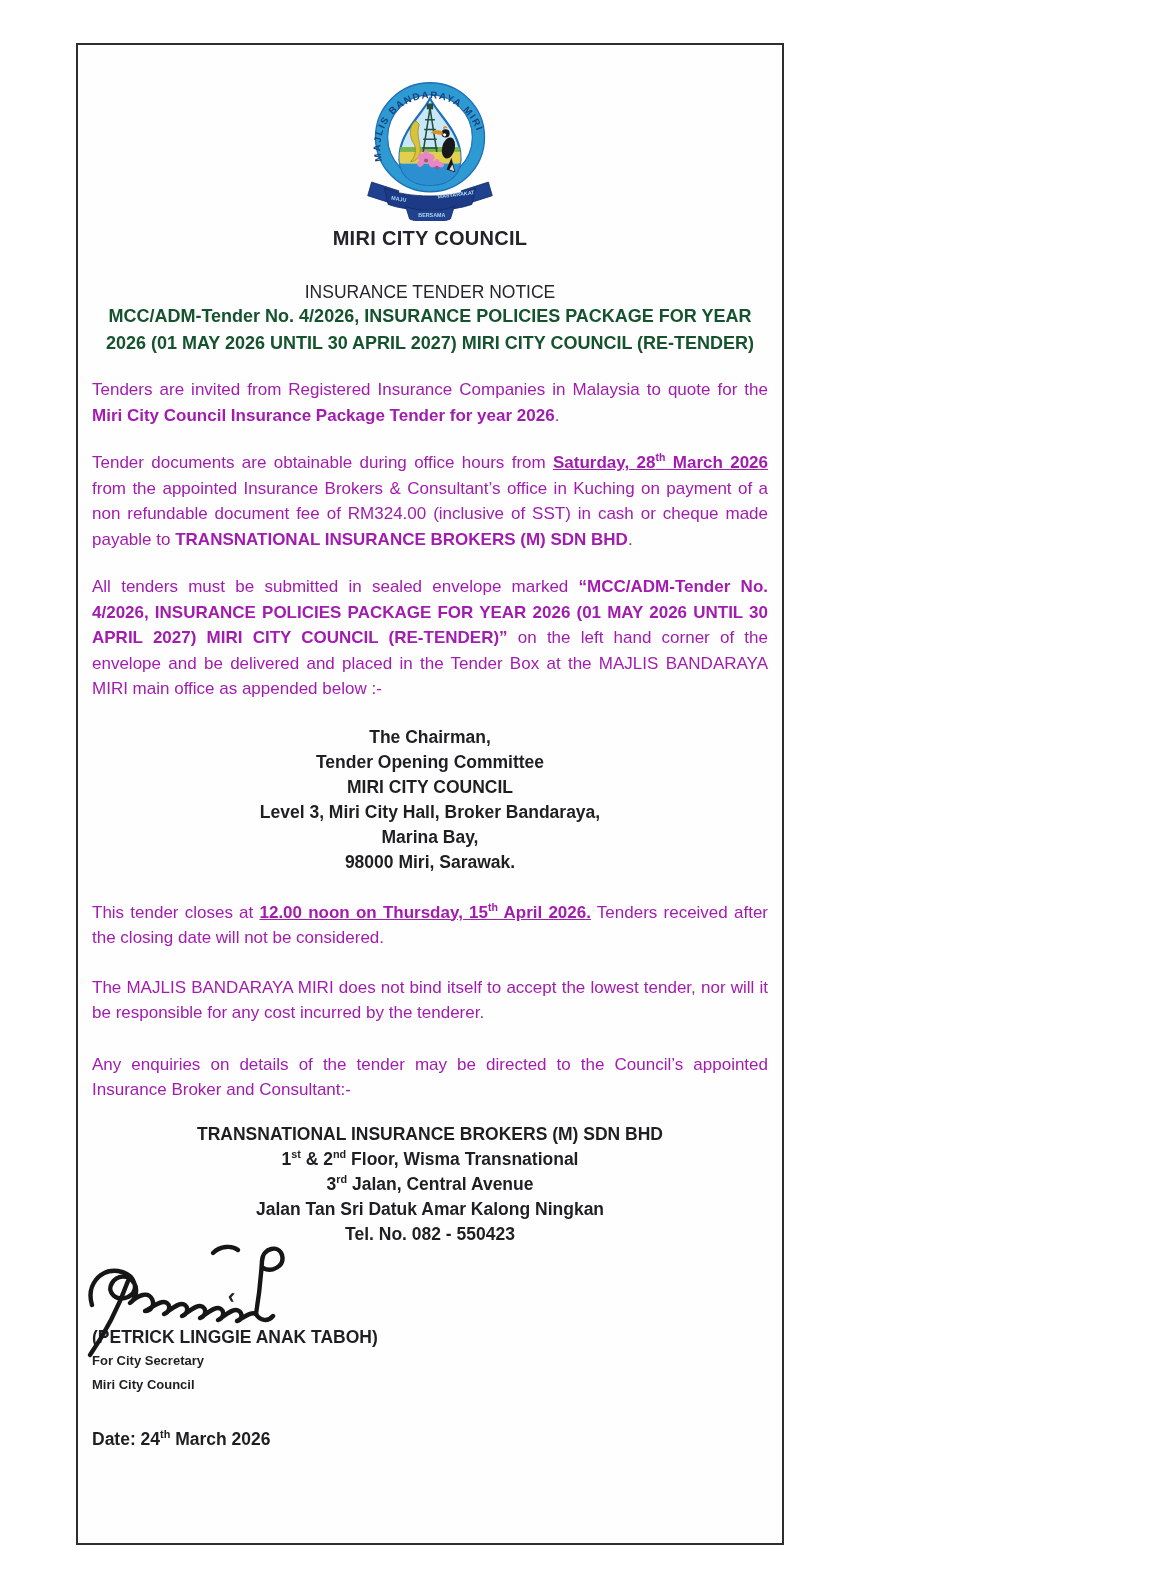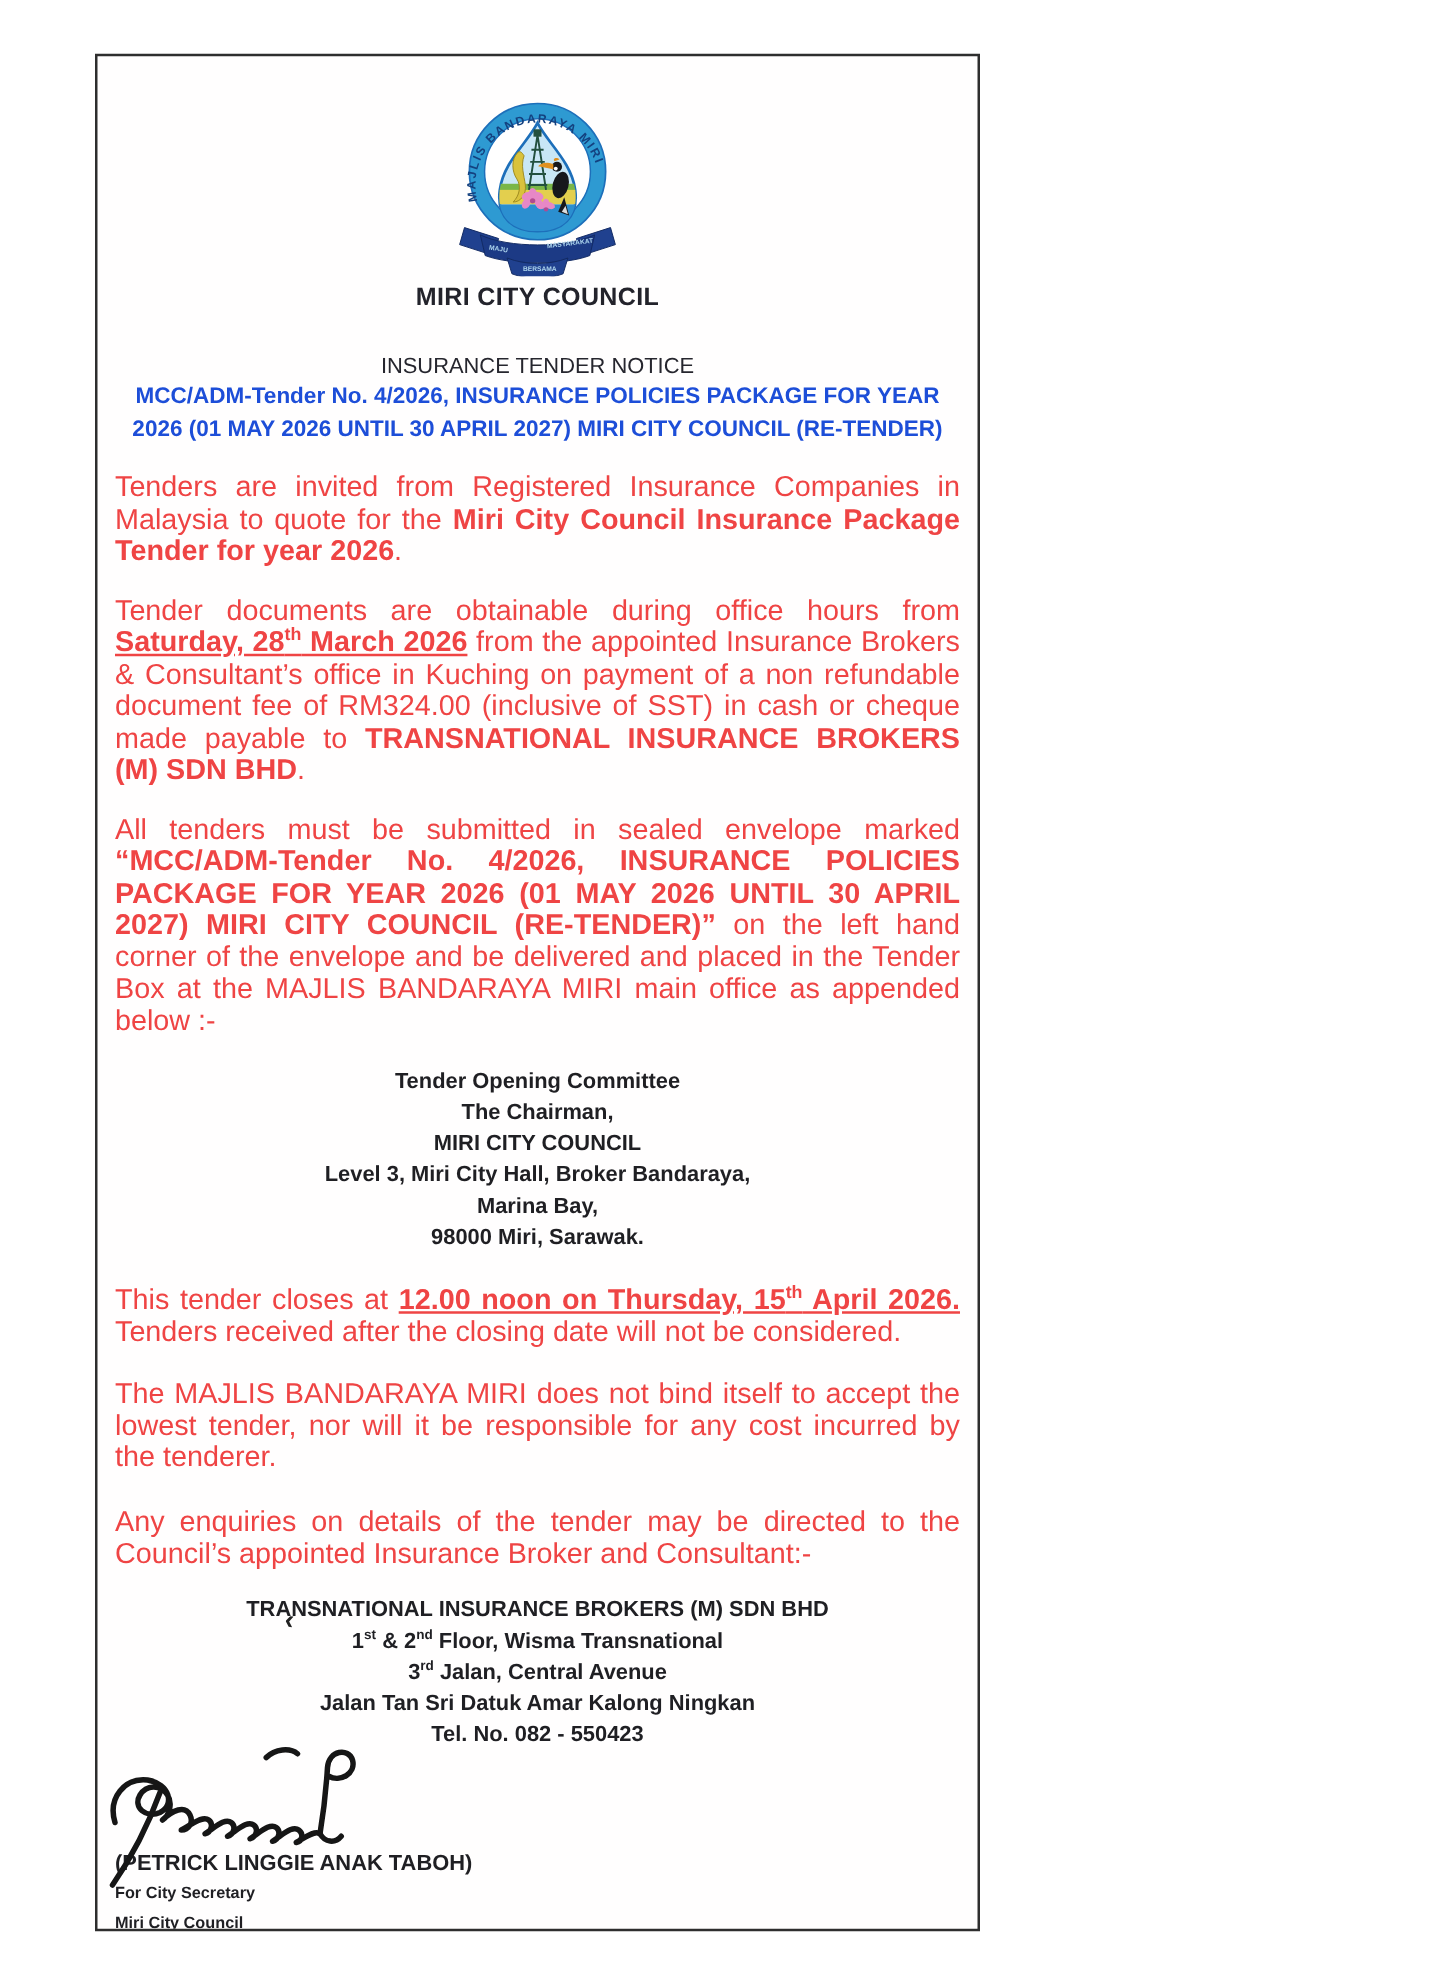--- a/index.html
+++ b/index.html
@@ -7,23 +7,23 @@
        font-family:"Liberation Sans", sans-serif;color:#1f1f23;}
   .doc{position:absolute;left:76px;top:43px;width:704px;height:1498px;
        border:2px solid #2e2e2e;background:#fffefe;overflow:hidden;}
   .inner{position:relative;margin:0 14px;width:676px;}
   
   .logo-wrap{margin-top:30px;text-align:center;height:146px;}
   
   .council-heading{margin-top:4px;text-align:center;font-size:20px;line-height:26px;
        font-weight:bold;letter-spacing:.3px;color:#23232b;}
   .notice-title{margin-top:30px;text-align:center;font-size:17.5px;line-height:22px;color:#26262e;}
-  .tender-title{text-align:center;font-size:18px;line-height:27px;font-weight:bold;color:#1d4ed8;}
+  .tender-title{text-align:center;font-size:18px;line-height:27px;font-weight:bold;color:#14532d;}
   
-  .para{font-size:23px;line-height:25.5px;text-align:justify;color:#ef4444;margin:0;}
+  .para{font-size:17px;line-height:25.5px;text-align:justify;color:#a21caf;margin:0;}
   .mt20{margin-top:20px;} .mt22{margin-top:22px;} .mt23{margin-top:23px;}
   .mt24{margin-top:24px;} .mt25{margin-top:25px;} .mt26{margin-top:26px;} .mt19{margin-top:19px;}
   .b{font-weight:bold;}
   .u{text-decoration:underline;}
   sup{font-size:62%;vertical-align:super;line-height:0;}
   .center-block{text-align:center;font-weight:bold;font-size:17.5px;}
   .chairman{line-height:25px;}
   .broker{line-height:25px;}
   .center-block div{white-space:nowrap;}
   
@@ -114,22 +114,22 @@
     <div class="council-heading">MIRI CITY COUNCIL</div>
     <div class="notice-title">INSURANCE TENDER NOTICE</div>
     <div class="tender-title">MCC/ADM-Tender No. 4/2026, INSURANCE POLICIES PACKAGE FOR YEAR</div>
     <div class="tender-title">2026 (01 MAY 2026 UNTIL 30 APRIL 2027) MIRI CITY COUNCIL (RE-TENDER)</div>
 
     <p class="para mt20"><span>Tenders are invited from Registered Insurance Companies in Malaysia to quote for the </span><span class="b">Miri City Council Insurance Package Tender for year 2026</span><span>.</span></p>
     <p class="para mt22"><span>Tender documents are obtainable during office hours from </span><span class="b u">Saturday, 28</span><span class="b u"><sup>th</sup></span><span class="b u"> March 2026</span><span> from the appointed Insurance Brokers &amp; Consultant’s office in Kuching on payment of a non refundable document fee of RM324.00 (inclusive of SST) in cash or cheque made payable to </span><span class="b">TRANSNATIONAL INSURANCE BROKERS (M) SDN BHD</span><span>.</span></p>
     <p class="para mt22"><span>All tenders must be submitted in sealed envelope marked </span><span class="b">“MCC/ADM-Tender No. 4/2026, INSURANCE POLICIES PACKAGE FOR YEAR 2026 (01 MAY 2026 UNTIL 30 APRIL 2027) MIRI CITY COUNCIL (RE-TENDER)”</span><span> on the left hand corner of the envelope and be delivered and placed in the Tender Box at the MAJLIS BANDARAYA MIRI main office as appended below :-</span></p>
 
     <div class="center-block chairman mt23">
+      <div>The Chairman,</div>
       <div>Tender Opening Committee</div>
-      <div>The Chairman,</div>
       <div>MIRI CITY COUNCIL</div>
       <div>Level 3, Miri City Hall, Broker Bandaraya,</div>
       <div>Marina Bay,</div>
       <div>98000 Miri, Sarawak.</div>
     </div>
 
     <p class="para mt25"><span>This tender closes at </span><span class="b u">12.00 noon on Thursday, 15</span><span class="b u"><sup>th</sup></span><span class="b u"> April 2026.</span><span> Tenders received after the closing date will not be considered.</span></p>
     <p class="para mt24"><span>The MAJLIS BANDARAYA MIRI does not bind itself to accept the lowest tender, nor will it be responsible for any cost incurred by the tenderer.</span></p>
     <p class="para mt26"><span>Any enquiries on details of the tender may be directed to the Council’s appointed Insurance Broker and Consultant:-</span></p>
 

